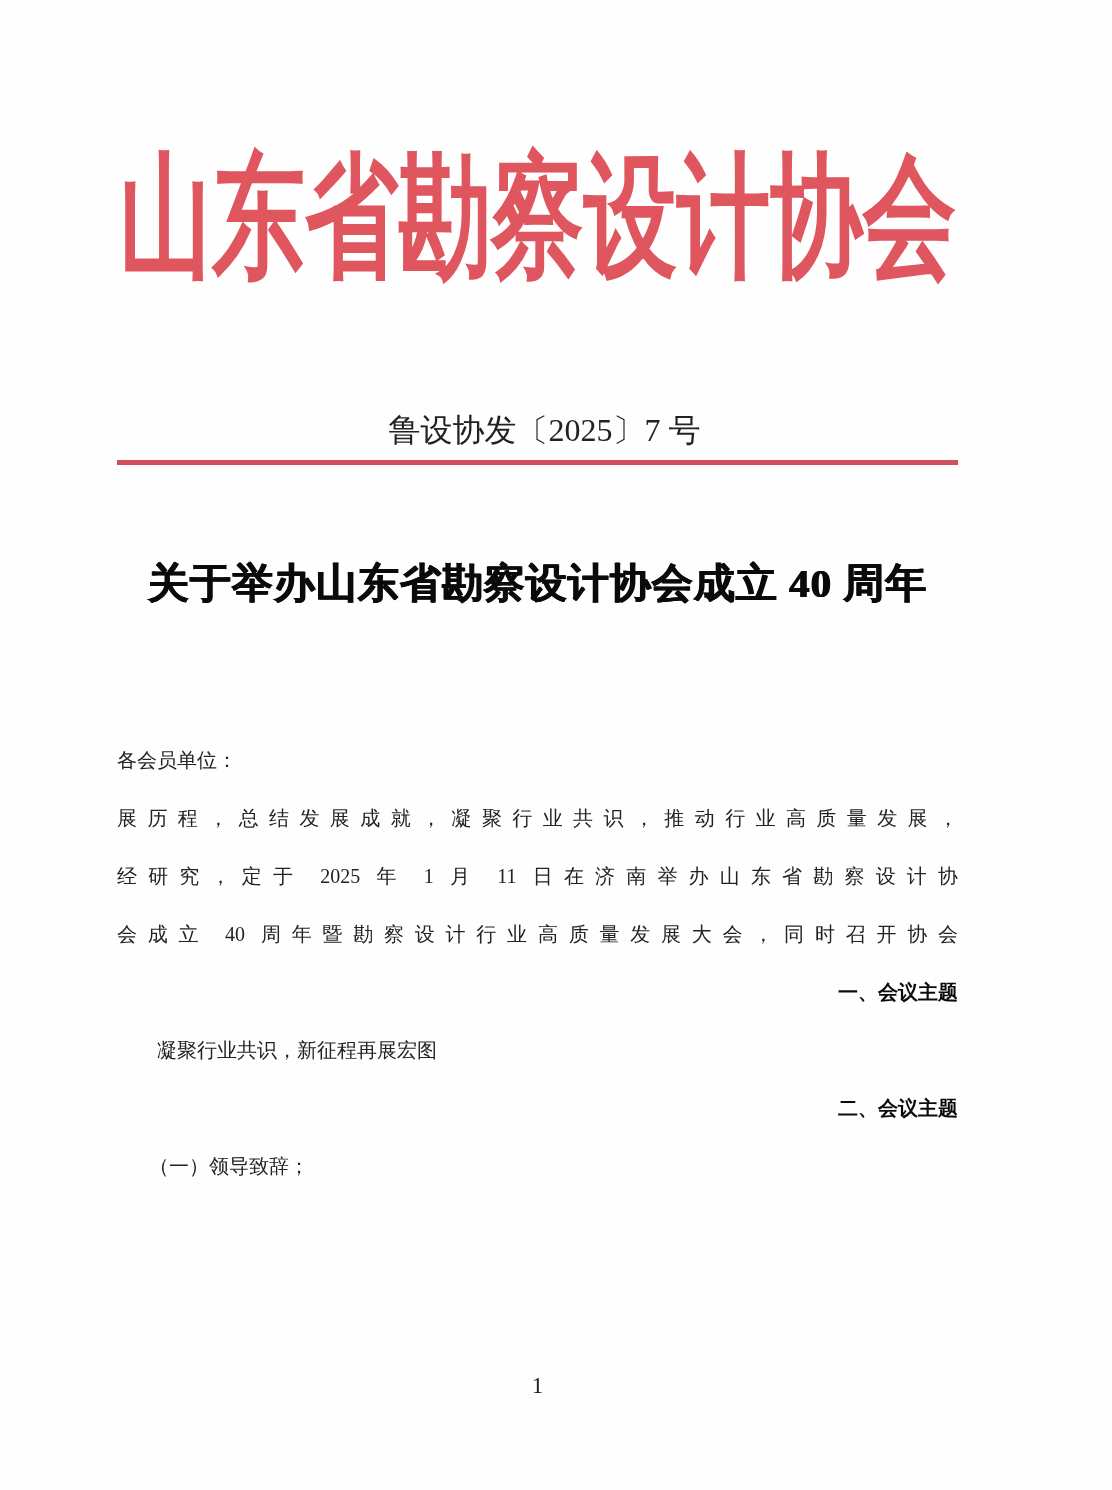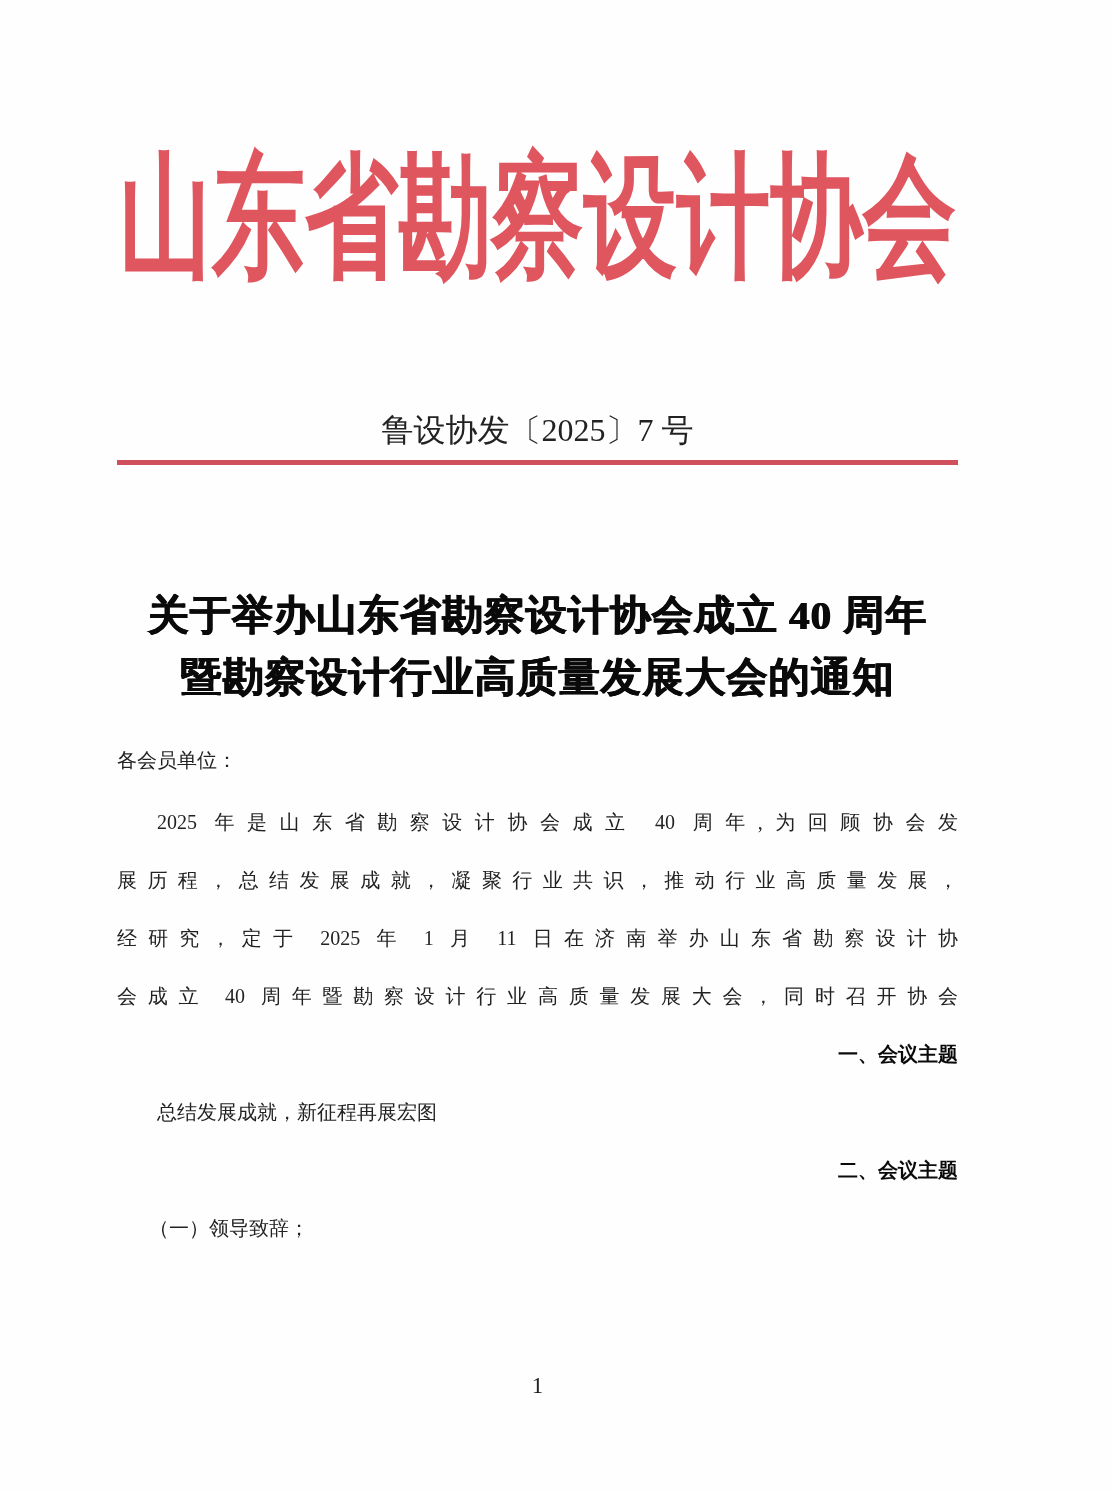--- a/index.html
+++ b/index.html
@@ -38,21 +38,21 @@
     transform: scaleY(1.45);
     transform-origin: center top;
     letter-spacing: 0px;
     font-family: "Liberation Serif", "DejaVu Serif", serif;
   }
 
   
   .doc-number {
     position: absolute;
     top: 410px;
-    left: 0;
+    left: 7px;
     width: 100%;
     text-align: center;
     font-size: 32px;
     line-height: 40px;
     color: var(--ink, #1f1f1f);
     white-space: nowrap;
   }
 
   
   .red-rule {
@@ -71,21 +71,20 @@
     left: 0;
     width: 100%;
     text-align: center;
     font-weight: bold;
     font-size: 41px;
     line-height: 62px;
     letter-spacing: 1px;
     color: var(--title-ink, #0a0a0a);
     text-shadow: 0.7px 0 currentColor, -0.4px 0 currentColor;
     white-space: nowrap;
-    margin-top: 32px;
   }
 
   
   .body-text {
     position: absolute;
     top: 731px;
     left: 0;
     width: 841px;
     font-size: 20px;
     color: var(--ink, #1f1f1f);
@@ -129,33 +128,31 @@
   <div class="content">
 
     <div class="org-title">山东省勘察设计协会</div>
 
     <div class="doc-number">鲁设协发〔2025〕7 号</div>
 
     <div class="red-rule"></div>
 
     <div class="doc-title">
       <div>关于举办山东省勘察设计协会成立 40 周年</div>
-      <div>暨勘察设计行业高质量发展大会的通知</div>
     </div>
 
     <div class="body-text">
       <div class="line">各会员单位：</div>
 
-      <div class="line justify indent para-start">2025 年是山东省勘察设计协会成立 40 周年,为回顾协会发</div>
       <div class="line justify">展历程，总结发展成就，凝聚行业共识，推动行业高质量发展，</div>
       <div class="line justify">经研究，定于 2025 年 1 月 11 日在济南举办山东省勘察设计协</div>
       <div class="line justify">会成立 40 周年暨勘察设计行业高质量发展大会，同时召开协会</div>
 
       <div class="line heading indent">一、会议主题</div>
-      <div class="line indent">总结发展成就，新征程再展宏图</div>
+      <div class="line indent">凝聚行业共识，新征程再展宏图</div>
 
       <div class="line heading indent">二、会议主题</div>
       <div class="line indent-paren">（一）领导致辞；</div>
     </div>
 
     <div class="page-number">1</div>
   </div>
 </div>
 
 </body></html>

